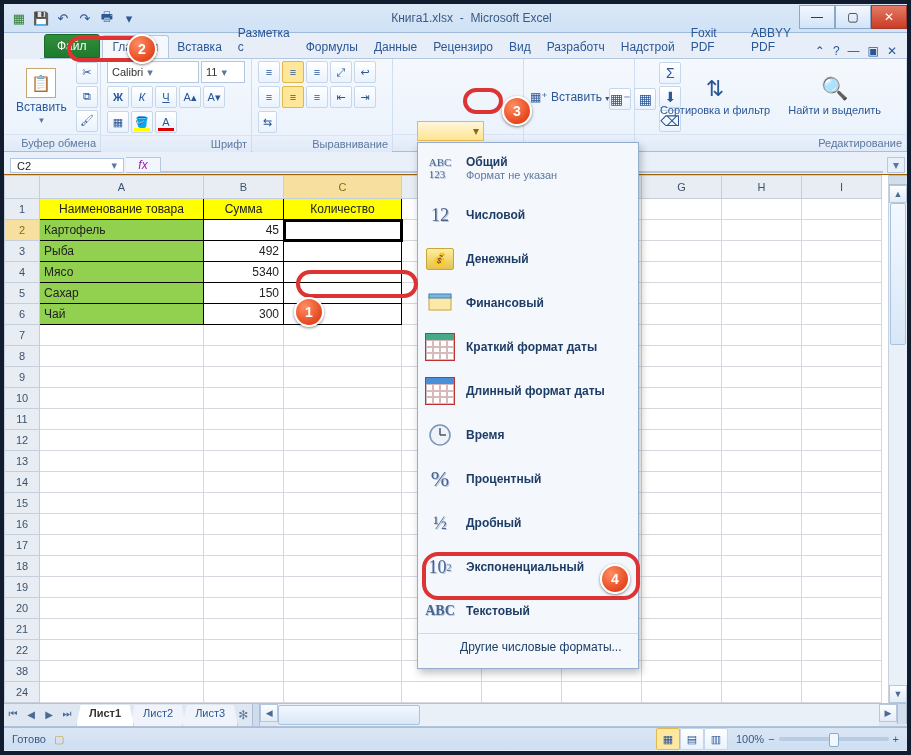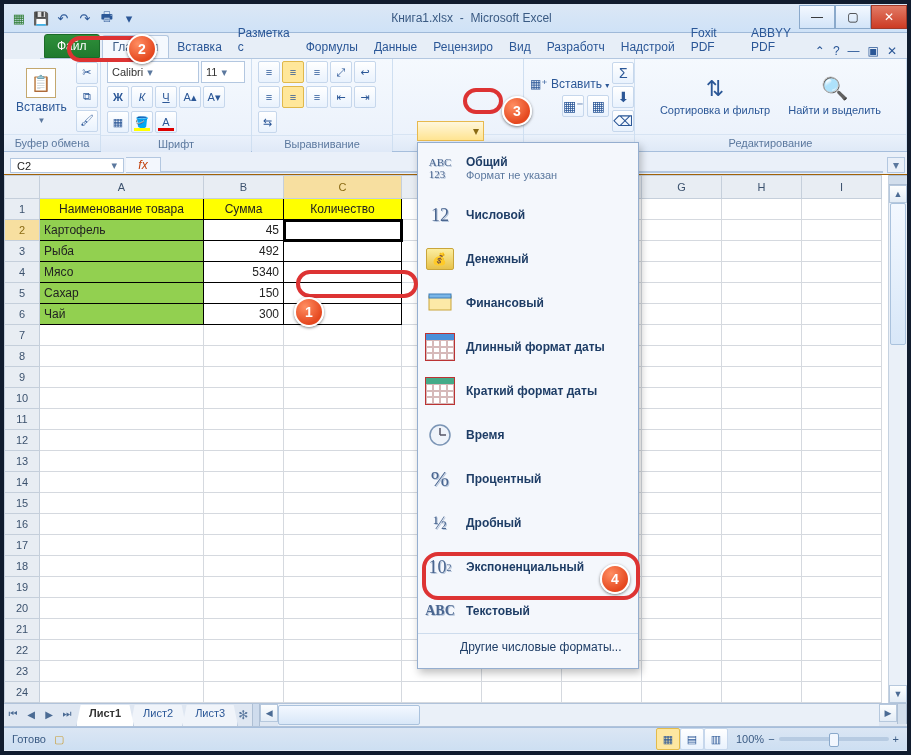--- a/index.html
+++ b/index.html
@@ -27,42 +27,42 @@
   .tab { padding:4px 8px; color:#2b5797; font-size:12px; position:relative; }
   .tab.active { background:#f5f9fe; border:1px solid #b3c7e0; border-bottom:none; border-radius:3px 3px 0 0;
     color:#3a5a83; padding:4px 10px; }
   .ribbon-help { margin-left:auto; display:flex; gap:8px; padding-right:10px; color:#2b5797; align-items:center; }
 
   
   .ribbon { height:92px; background:linear-gradient(#f5f9fe,#eaf1fb); border-bottom:1px solid #a6bedc;
     display:flex; position:relative; }
   .group { border-right:1px solid #cfdff1; display:flex; flex-direction:column; }
   .group-body { flex:1; display:flex; align-items:center; padding:2px 6px; gap:3px; }
-  .group-label { text-align:center; font-size:11px; color:#5b789e; padding:2px 4px;
+  .group-label { text-align:right; font-size:11px; color:#5b789e; padding:2px 4px;
     background:linear-gradient(#eaf1fb,#dfe9f7); border-top:1px solid #d7e4f3; white-space:nowrap; }
   .big-btn { display:flex; flex-direction:column; align-items:center; justify-content:center; gap:2px;
     padding:2px 6px; color:#2b5797; }
   .big-btn .big-ico { width:28px; height:28px; background:#fff; border:1px solid #c4a86e;
     display:flex; align-items:center; justify-content:center; font-size:16px; }
   .col3 { display:flex; flex-direction:column; gap:2px; }
   .mini { width:20px; height:20px; border:1px solid #c6d7ec; background:linear-gradient(#fff,#e9f2fd);
     display:flex; align-items:center; justify-content:center; font-size:11px; color:#2b5797; border-radius:2px; }
   .combo { height:20px; border:1px solid #b3c7e0; background:#fff; display:flex; align-items:center;
     padding:0 4px; font-size:11px; color:#333; gap:4px; }
   .combo .caret { color:#5b789e; }
   .mini.active { background:#fde7a1; border-color:#e3bb4b; }
   .mini.sel { background:#ffe79a; border-color:#e0b84a; }
 
   
   .fxbar { height:22px; background:#eaf0f9; border-bottom:1px solid #a16207; display:flex; align-items:flex-end; }
   .namebox { width:100px; border:1px solid #b3c7e0; background:#fff; margin:1px 2px 1px 6px; display:flex;
     align-items:center; padding:0 6px; font-size:11px; }
   .namebox .caret { margin-left:auto; color:#5b789e; }
   .fxlabel { width:22px; display:flex; align-items:center; justify-content:center; font-style:italic;
-    color:#c2410c; border:1px solid #b3c7e0; border-left-width:0; margin:1px 0; padding:0 6px; background:#f3f7fd; }
+    color:#a21caf; border:1px solid #b3c7e0; border-left-width:0; margin:1px 0; padding:0 6px; background:#f3f7fd; }
   .fxinput { flex:1; border:1px solid #b3c7e0; background:#fff; margin:1px 2px 1px 0; }
   .fxtoggle { width:16px; border:1px solid #b3c7e0; background:#eaf0f9; margin:1px 2px;
     display:flex; align-items:center; justify-content:center; color:#5b789e; }
 
   
   .grid-area { position:relative; height:528px; overflow:hidden; background:#fff; }
   table.sheet { border-collapse:collapse; table-layout:fixed; }
   .corner { width:32px; height:20px; background:#e8edf3; border:1px solid #c5cfdb; }
   th.colh { background:#e8edf3; border:1px solid #c5cfdb; font-weight:normal; color:#3c526e; font-size:11px;
     height:20px; }
@@ -277,21 +277,21 @@
     <div class="group-label">Выравнивание</div>
   </div>
 
   <div class="group" style="width:130px">
     <div class="group-body"></div>
     <div class="group-label">&nbsp;</div>
   </div>
 
   <div class="group" style="width:110px">
     <div class="group-body insert-grp">
-      <div style="display:flex;flex-direction:column;align-items:flex-end">
+      <div style="display:flex;flex-direction:row;align-items:center">
         <div style="color:#2b5797;font-size:12px;white-space:nowrap">
           <span>▦⁺</span>
           <span>Вставить</span>
           <span style="font-size:8px">▾</span>
         </div>
         <div style="display:flex;gap:3px;margin-top:4px">
           <div class="mini">▦⁻</div>
           <div class="mini">▦</div>
         </div>
       </div>
@@ -350,64 +350,64 @@
                 <rect x="3" y="7" width="22" height="14" fill="#fce9a7" stroke="#c9a53a"></rect>
                 <rect x="3" y="5" width="22" height="4" fill="#7ab6e8" stroke="#3e7fb8"></rect>
               </svg>
       </div>
       <div class="fmt-txt">
               <div class="t1">Финансовый</div>
             </div>
     </div>
     <div class="fmt-item">
       <div class="fmt-ico">
+        <div class="cal-ico g">
+                <div class="top"></div>
+                <div class="gridc">
+                  <div></div>
+                  <div></div>
+                  <div></div>
+                  <div></div>
+                  <div></div>
+                  <div></div>
+                  <div></div>
+                  <div></div>
+                  <div></div>
+                  <div></div>
+                  <div></div>
+                  <div></div>
+                </div>
+              </div>
+      </div>
+      <div class="fmt-txt">
+              <div class="t1">Краткий формат даты</div>
+            </div>
+    </div>
+    <div class="fmt-item">
+      <div class="fmt-ico">
         <div class="cal-ico b">
                 <div class="top"></div>
                 <div class="gridc">
                   <div></div>
                   <div></div>
                   <div></div>
                   <div></div>
                   <div></div>
                   <div></div>
                   <div></div>
                   <div></div>
                   <div></div>
                   <div></div>
                   <div></div>
                   <div></div>
                 </div>
               </div>
       </div>
       <div class="fmt-txt">
               <div class="t1">Длинный формат даты</div>
-            </div>
-    </div>
-    <div class="fmt-item">
-      <div class="fmt-ico">
-        <div class="cal-ico g">
-                <div class="top"></div>
-                <div class="gridc">
-                  <div></div>
-                  <div></div>
-                  <div></div>
-                  <div></div>
-                  <div></div>
-                  <div></div>
-                  <div></div>
-                  <div></div>
-                  <div></div>
-                  <div></div>
-                  <div></div>
-                  <div></div>
-                </div>
-              </div>
-      </div>
-      <div class="fmt-txt">
-              <div class="t1">Краткий формат даты</div>
             </div>
     </div>
     <div class="fmt-item">
       <div class="fmt-ico">
         <svg class="ico-svg" viewBox="0 0 28 28">
                 <circle cx="14" cy="14" r="10" fill="#eef3fa" stroke="#7a94b5" stroke-width="1.5"></circle>
                 <line x1="14" y1="14" x2="14" y2="7" stroke="#556" stroke-width="1.5"></line>
                 <line x1="14" y1="14" x2="20" y2="14" stroke="#556" stroke-width="1.5"></line>
               </svg>
       </div>
@@ -740,21 +740,21 @@
               <td></td>
               <td></td>
               <td></td>
               <td></td>
               <td></td>
               <td></td>
               <td></td>
               <td></td>
             </tr>
             <tr>
-              <th class="rowh">23</th>
+              <th class="rowh">38</th>
               <td></td>
               <td></td>
               <td></td>
               <td></td>
               <td></td>
               <td></td>
               <td></td>
               <td></td>
               <td></td>
             </tr>

